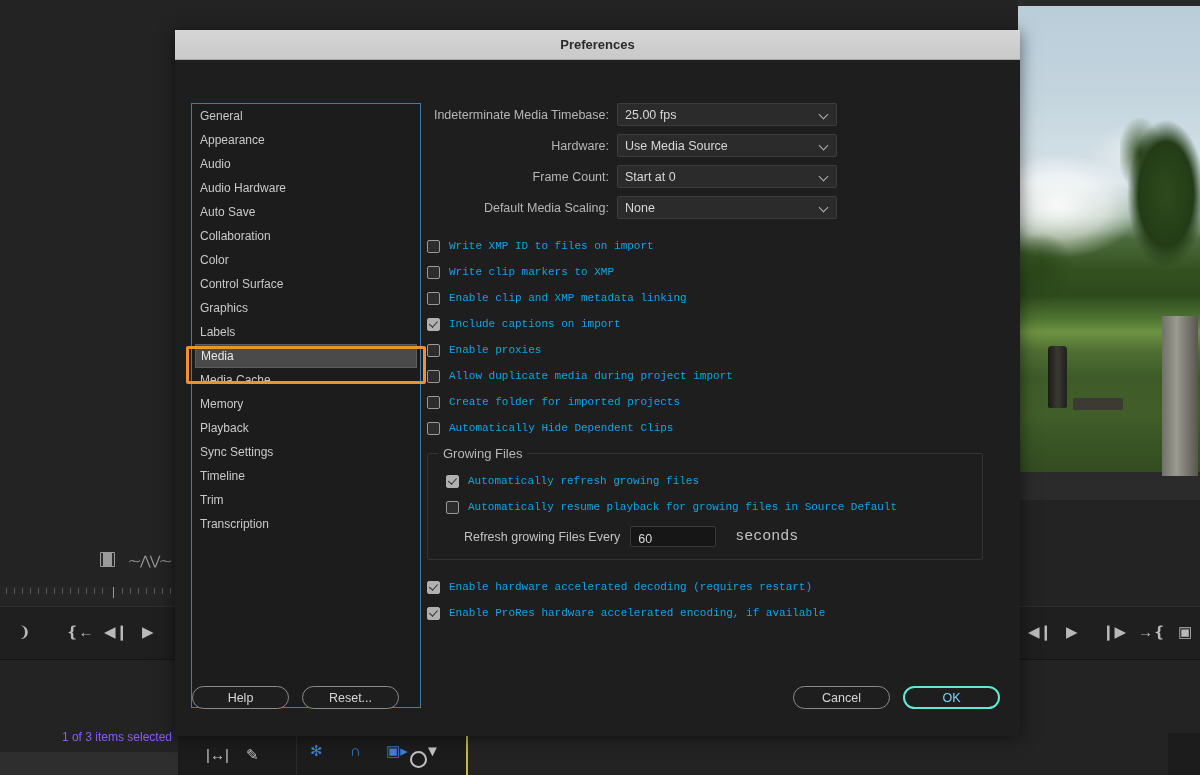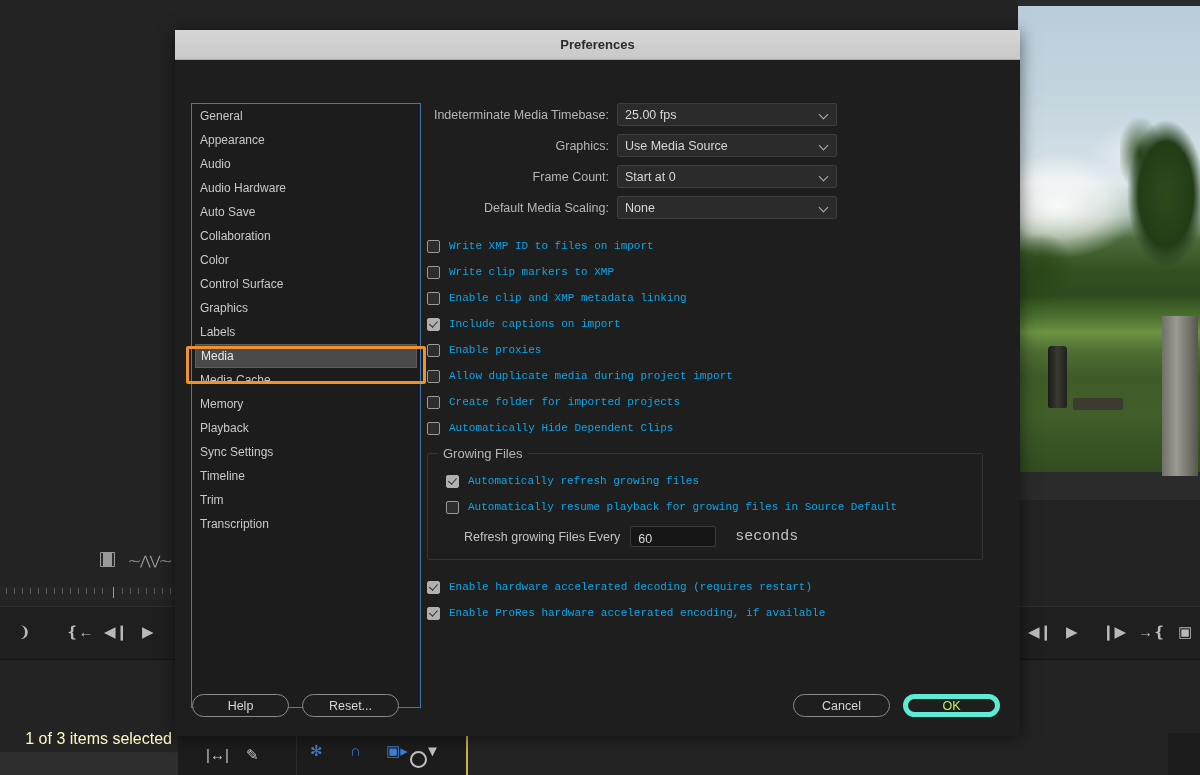--- a/index.html
+++ b/index.html
@@ -120,21 +120,21 @@
   .film-ico::before, .film-ico::after {
     content:''; position:absolute; top:1px; width:2px; height:13px; background:#2b2b2b;
   }
   .film-ico::before { left: 1px; }
   .film-ico::after { right: 1px; }
   .wave-ico { position: absolute; left: 32px; top: 1px; color: #9a9a9a; font-size: 13px; letter-spacing: -1px; }
 
   .bg-status {
     position: absolute; left: 0px; top: 730px; width: 178px;
     text-align: right; padding-right: 6px;
-    color: #fef9c3; font-size: 16px; box-sizing: border-box;
+    color: #8b5cf6; font-size: 12px; box-sizing: border-box;
   }
 
   .bg-bottom-strip {
     position: absolute; left: 0; top: 752px; width: 178px; height: 23px;
     background: #2e2e2e;
   }
 
   .bg-toolbar {
     position: absolute; left: 178px; top: 733px; width: 290px; height: 42px;
     background: #1c1c1c; border-top: 1px solid #3a3a3a;
@@ -305,37 +305,37 @@
     color: #d8d8d8; font-size: 12.5px;
     box-sizing: border-box;
   }
   .seconds-label { color: #c2c2c2; font-size: 15px; margin-left: 19px; font-family: Liberation Mono, monospace; }
 
   .tail-checks { margin-top: 14px; }
 
   
   .footer {
     position: absolute;
-    left: 0; bottom: 18px; width: 845px; height: 24px;
+    left: 0; bottom: 26px; width: 845px; height: 24px;
   }
   .btn {
     position: absolute;
     height: 23px;
     border-radius: 12px;
     border: 1px solid #8b8b8b;
     background: #1e1e1e;
     color: #d6d6d6;
     font-size: 12.5px;
     display: flex; align-items: center; justify-content: center;
     box-sizing: border-box;
   }
   .btn.help   { left: 17px;  width: 97px; }
   .btn.reset  { left: 127px; width: 97px; }
   .btn.cancel { left: 618px; width: 97px; }
-  .btn.ok     { left: 728px; width: 97px; border: 5px solid #5eead4; color: #bef264; }
+  .btn.ok     { left: 728px; width: 97px; border: 2px solid #5eead4; color: #7dd3fc; }
 </style>
 </head>
 <body>
 
 <div id="root">
 
   <div class="bg-layer">
 
     <div class="bg-preview">
       <div class="preview-img">
@@ -447,21 +447,21 @@
 
         <div class="field-row">
           <div class="field-label">Indeterminate Media Timebase:</div>
           <div class="select">
             <span>25.00 fps</span>
             <span class="chev"></span>
           </div>
         </div>
 
         <div class="field-row">
-          <div class="field-label">Graphics:</div>
+          <div class="field-label">Hardware:</div>
           <div class="select">
             <span>Use Media Source</span>
             <span class="chev"></span>
           </div>
         </div>
 
         <div class="field-row">
           <div class="field-label">Frame Count:</div>
           <div class="select">
             <span>Start at 0</span>

